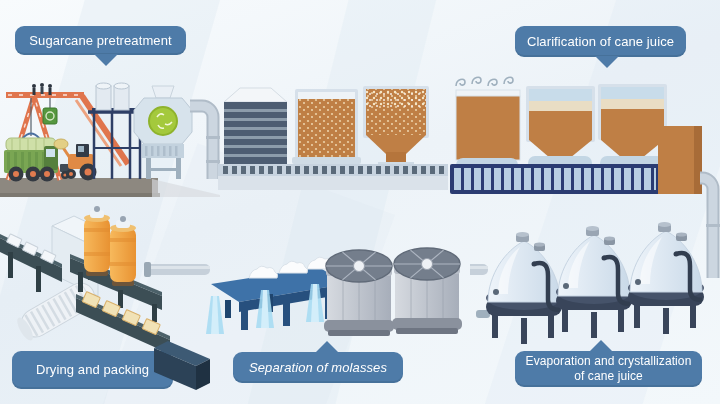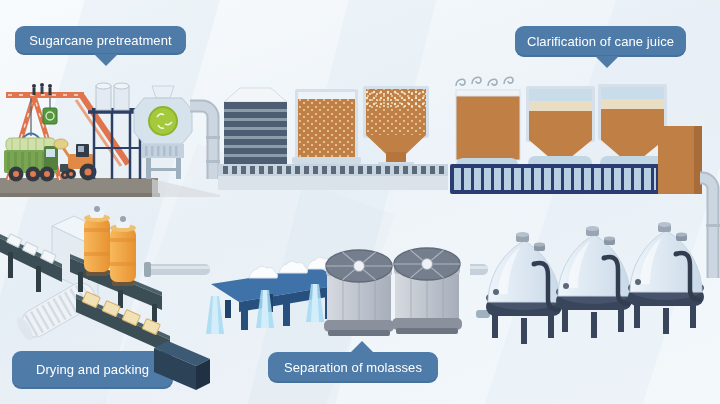--- a/index.html
+++ b/index.html
@@ -379,18 +379,22 @@
     <span>Sugarcane pretreatment</span>
     <i class="tail tail-bottom" style="left:calc(53% - 12px);"></i>
   </div>
   <div class="bubble" style="left:485px;top:26px;width:171px;height:31px;margin-left:30px;">
     <span>Clarification of cane juice</span>
     <i class="tail tail-bottom" style="left:calc(54% - 12px);"></i>
   </div>
   <div class="bubble" style="left:12px;top:351px;width:161px;height:38px;">
     <span>Drying and packing</span>
   </div>
-  <div class="bubble" style="left:268px;top:352px;width:170px;height:31px;">
+  <div class="bubble" style="left:233px;top:352px;width:170px;height:31px;font-style:italic;">
     <span>Separation of molasses</span>
     <i class="tail tail-top" style="left:calc(55% - 12px);"></i>
   </div>
+  <div class="bubble small" style="left:515px;top:351px;width:187px;height:36px;">
+    <span>Evaporation and crystallization of cane juice</span>
+    <i class="tail tail-top" style="left:calc(46% - 12px);"></i>
+  </div>
 
 </div>
 
 </body></html>

